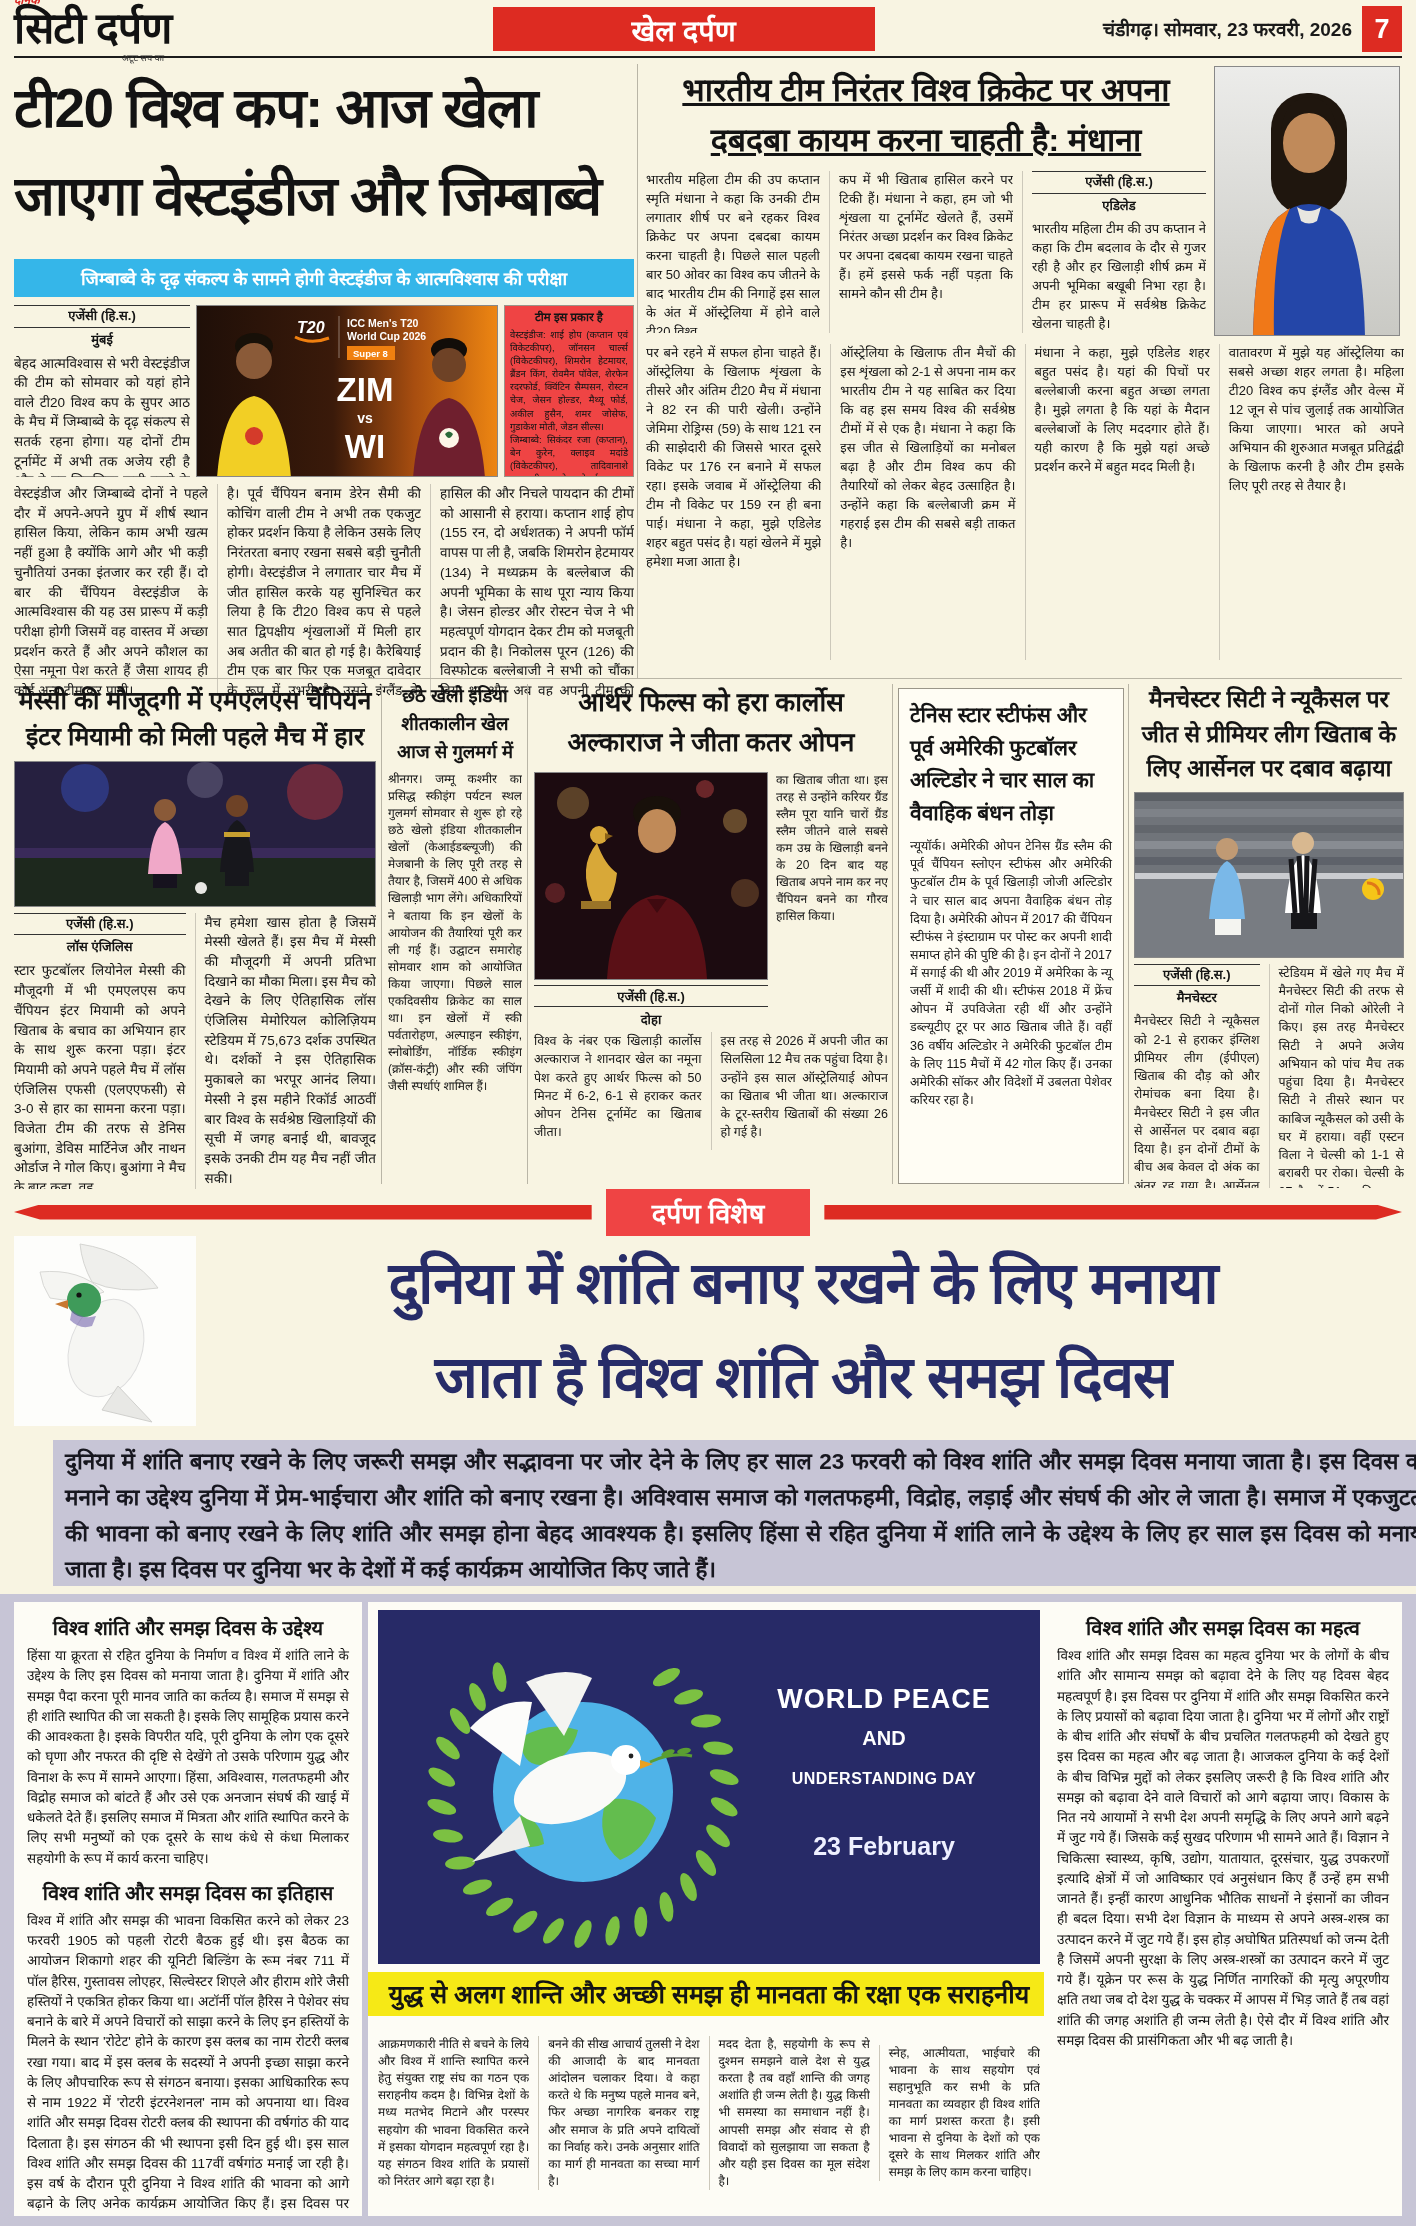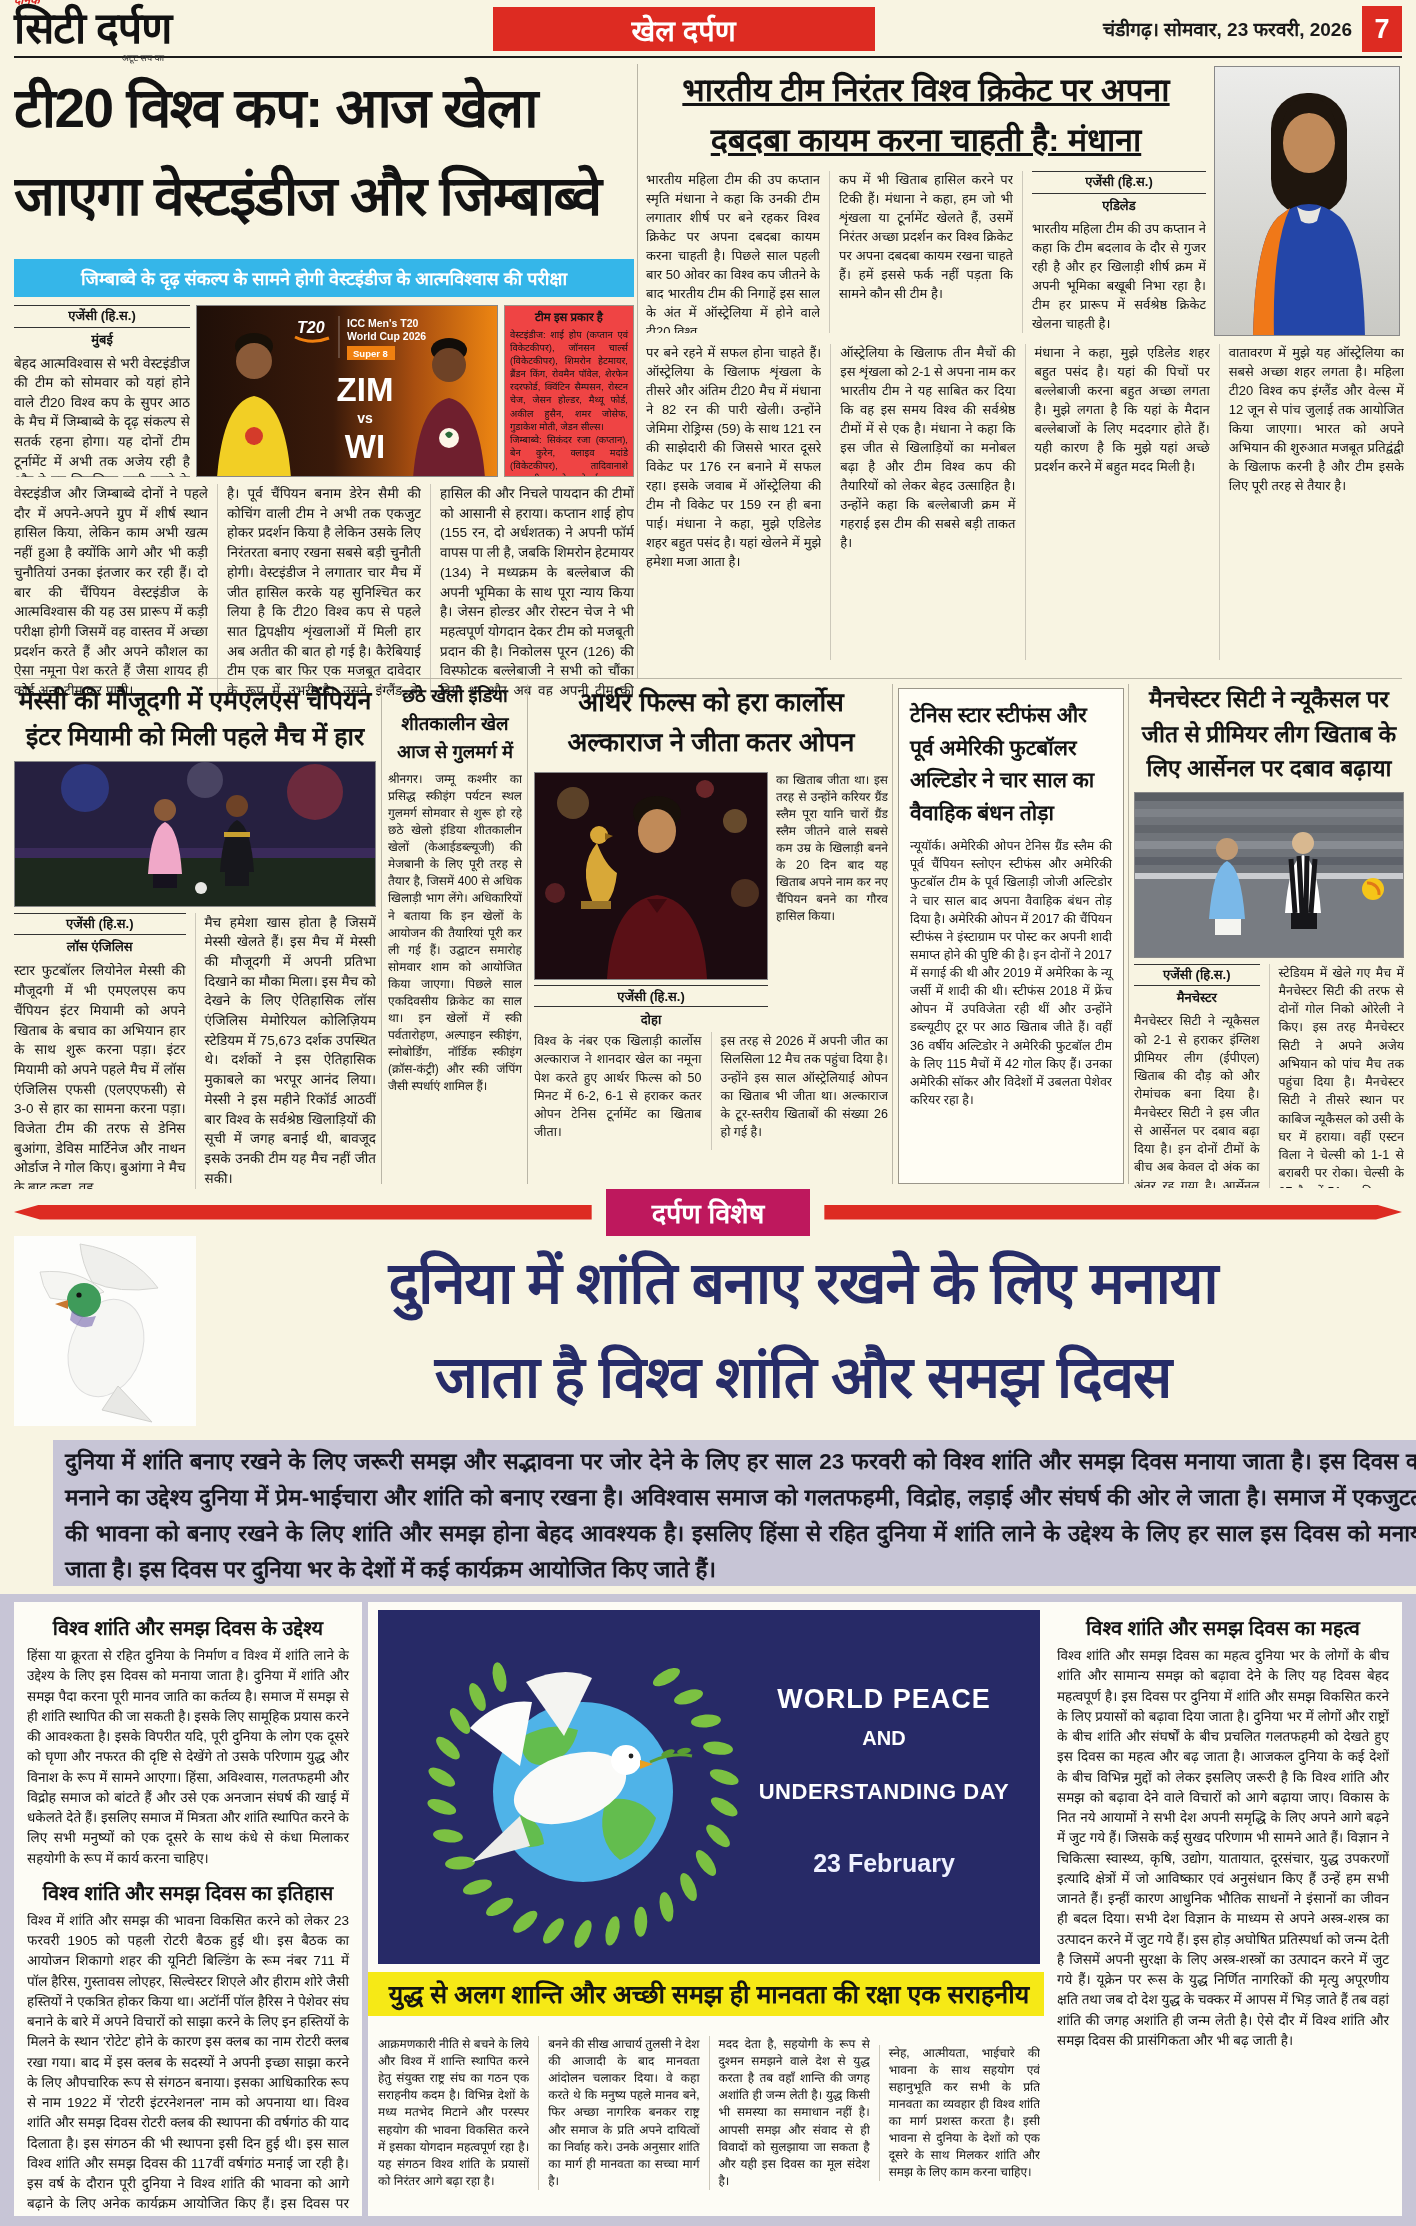--- a/index.html
+++ b/index.html
@@ -94,21 +94,21 @@
   .mancity .photo { height:166px; margin:6px 0; }
   .mancity .cols { height:224px; }
   .mancity .col { font-size:12.5px; }
 
   
   .special { position:absolute; top:1192px; left:14px; width:1388px; height:40px;
     display:flex; align-items:center; gap:14px; }
   .sp-arrow { flex:1; height:15px; background:#dd2b22; }
   .sp-arrow.left  { clip-path:polygon(0 50%, 26px 0, 100% 0, 100% 100%, 26px 100%); }
   .sp-arrow.right { clip-path:polygon(0 0, calc(100% - 26px) 0, 100% 50%, calc(100% - 26px) 100%, 0 100%); }
-  .sp-box { background:#be185d; color:#fff; font-size:27px; font-weight:800;
+  .sp-box { background:#ef4444; color:#fff; font-size:27px; font-weight:800;
     padding:5px 46px; }
 
   
   .feature { position:absolute; top:1236px; left:14px; width:1388px; height:192px; display:flex; gap:8px; }
   .dove-img { width:182px; height:190px; flex:none; background:#fff; }
   .feature-head { flex:1; text-align:center; color:#272c68; font-weight:800;
     font-size:58px; line-height:1.62; letter-spacing:-1px; overflow:hidden; }
   .intro { position:absolute; top:1440px; left:14px; width:1388px; height:146px;
     background:#c7c5d6; color:#17171f; font-size:22.5px; font-weight:700;
     line-height:1.6; text-align:justify; padding:4px 12px; overflow:hidden;margin-left:39px; }
@@ -118,21 +118,21 @@
   .panel { background:#fdfcf5; overflow:hidden; }
   .p-title { font-size:20px; font-weight:800; text-align:center; margin:4px 0 5px; }
   .p-body { font-size:13.5px; line-height:1.5; text-align:justify; }
   .peace-left { position:absolute; top:1602px; left:14px; width:348px; height:614px; padding:8px 13px; }
   .peace-right { position:absolute; top:1602px; left:1044px; width:358px; height:614px; padding:8px 13px; }
   .peace-center { position:absolute; top:1602px; left:368px; width:682px; height:614px; background:#fdfcf5; }
   .pg-box { margin:8px 10px 0; height:354px; background:#272a67; position:relative; overflow:hidden; }
   .pg-text { position:absolute; right:22px; top:74px; width:268px; text-align:center; color:#fff; }
   .pg-l1 { font-size:27px; font-weight:800; letter-spacing:1px; }
   .pg-l2 { font-size:20px; font-weight:800; margin-top:12px; }
-  .pg-l3 { font-size:22px; font-weight:800; margin-top:29px; letter-spacing:.5px;text-align:center; }
+  .pg-l3 { font-size:16px; font-weight:800; margin-top:20px; letter-spacing:.5px;text-align:center; }
   .pg-date { font-size:25px; font-weight:600; margin-top:44px; color:#eef0ff; }
   .yellow-band { margin-top:8px; height:44px; background:#f6e916; color:#141414;
     font-size:25px; font-weight:800; text-align:center; line-height:44px; overflow:hidden; }
   .peace-cols { margin:8px 10px; height:178px;align-items:center; }
   .peace-cols .col { font-size:12px; line-height:1.42; }
 </style>
 </head>
 <body>
 
 <header class="masthead">

